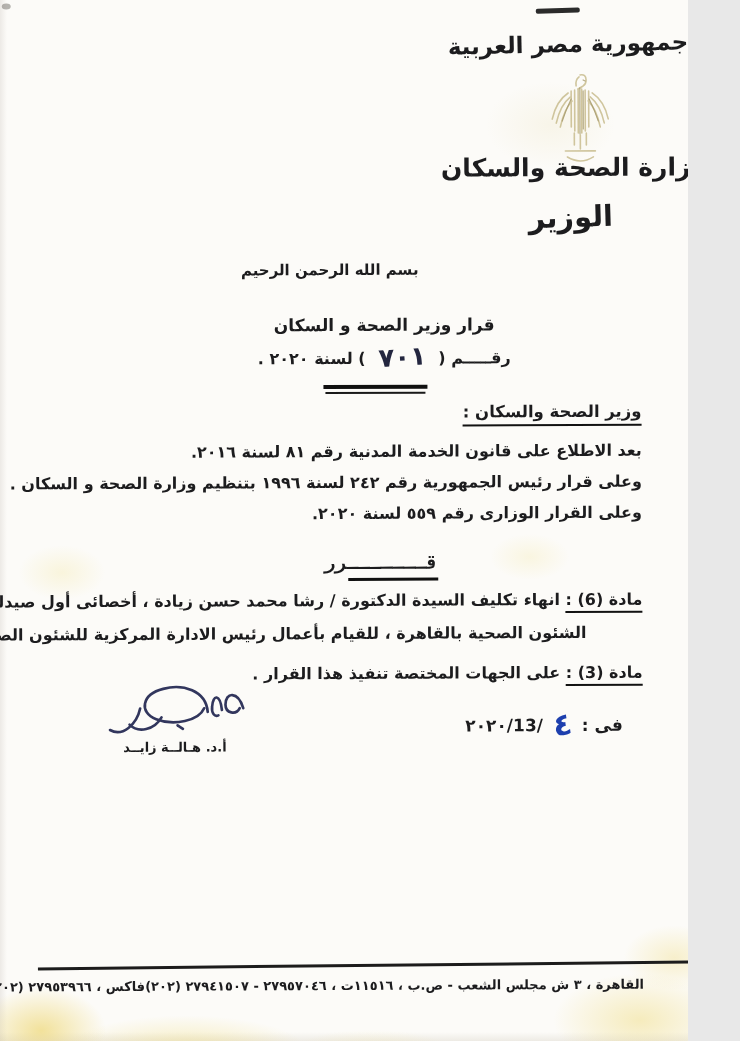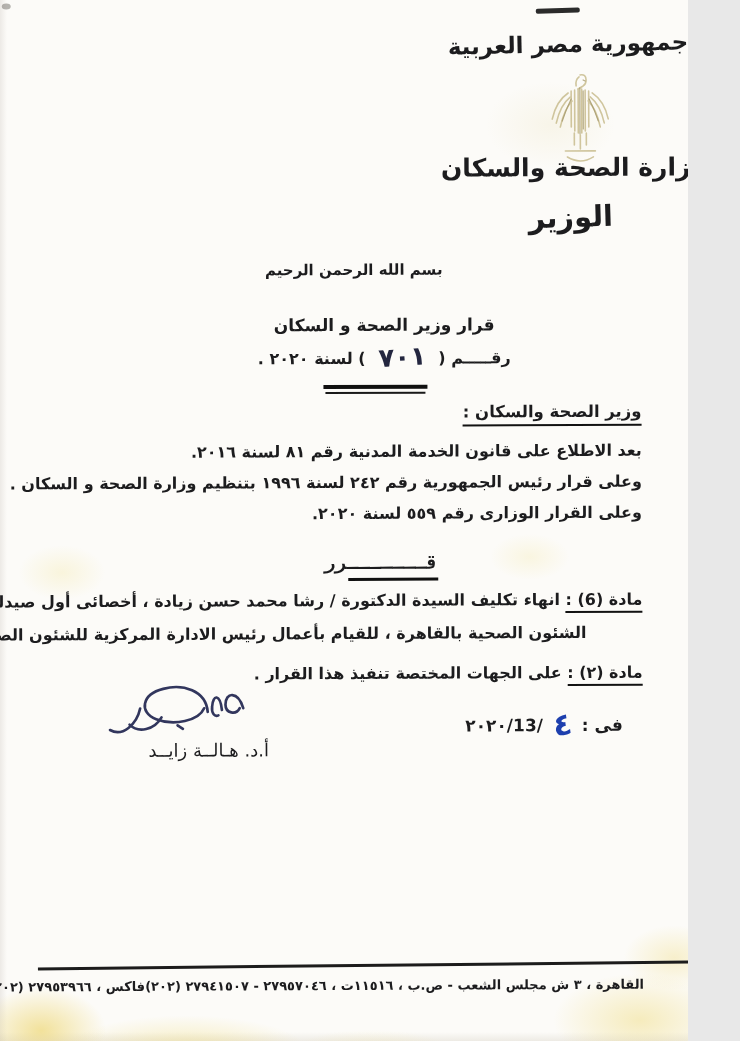--- a/index.html
+++ b/index.html
@@ -25,21 +25,21 @@
   .rtl{direction:rtl;unicode-bidi:plaintext;}
   
   .top-dash{left:538px;top:9px;width:44px;height:5px;background:#2b2b2b;border-radius:2px;transform:rotate(-1.5deg);}
   .speck{left:4px;top:2px;width:9px;height:6px;background:rgba(95,90,84,.45);border-radius:50%;}
   .calli{text-align:center;font-weight:700;direction:rtl;}
   .republic{left:445px;top:32px;width:250px;font-size:23px;letter-spacing:1px;transform:rotate(-1deg);}
   .ministry{left:438px;top:154px;width:274px;font-size:25px;letter-spacing:1px;}
   .minister{left:462px;top:201px;width:220px;font-size:29px;letter-spacing:4px;transform:rotate(-1.5deg);}
   .eagle{left:540px;top:72px;width:84px;height:98px;}
   
-  .basmala{left:242px;top:261px;font-size:15px;font-weight:700;margin-left:24px;}
+  .basmala{left:242px;top:261px;font-size:15px;font-weight:700;}
   .title-block{left:250px;top:315px;width:270px;text-align:center;direction:rtl;}
   .decree-title{font-size:17px;font-weight:700;}
   .decree-number{margin-top:5px;font-size:16px;font-weight:700;}
   .hw-number{display:inline-block;font-size:26px;letter-spacing:5px;color:#23263f;transform:rotate(-3deg) translateY(2px);padding:0 7px;font-weight:700;}
   .dbl-rule{left:324px;top:385px;width:104px;}
   .dbl-rule .r1{height:4px;background:#101010;}
   .dbl-rule .r2{height:2px;background:#1a1a1a;margin-top:3px;width:96%;margin-left:2%;}
   
   .preamble{right:46px;left:40px;top:403px;text-align:right;direction:rtl;}
   .preamble-heading{display:inline-block;font-size:16.5px;font-weight:700;border-bottom:2px solid #121212;padding-bottom:3px;}
@@ -49,21 +49,21 @@
   .qarrar{left:348px;top:551px;width:90px;text-align:center;font-size:19px;font-weight:700;border-bottom:3px solid #101010;padding-bottom:3px;direction:rtl;font-family:Liberation Mono, monospace;}
   .article{right:46px;left:36px;text-align:right;direction:rtl;font-size:16px;font-weight:700;line-height:33px;}
   .art1{top:584px;}
   .art2{top:657px;}
   .art-cont{padding-right:56px;}
   .m-label{border-bottom:2px solid #121212;padding-bottom:2px;}
   
   .sig-block{left:80px;top:687px;width:188px;text-align:center;}
   .sig-title{font-size:15.5px;font-weight:700;direction:rtl;}
   .sig-svg{display:block;margin:-6px auto 0;width:172px;height:64px;}
-  .sig-name{font-size:18px;font-weight:400;margin-top:-6px;letter-spacing:1px;direction:rtl;text-align:right;}
+  .sig-name{font-size:13px;font-weight:700;margin-top:-6px;letter-spacing:1px;direction:rtl;}
   
   .date-row{top:710px;right:66px;display:flex;direction:rtl;align-items:center;gap:10px;font-size:17px;font-weight:700;}
   .hw-day{font-size:31px;color:#1d3fae;font-weight:700;transform:rotate(-8deg);line-height:1;}
   
   .footer-rule{left:36px;top:964px;width:670px;height:3px;background:#1c1c1c;transform:rotate(-0.35deg);}
   .footer-row{top:978px;left:46px;right:46px;display:flex;direction:rtl;justify-content:space-between;font-size:13px;font-weight:700;}
 </style>
 </head>
 <body>
 
@@ -129,21 +129,21 @@
     </div>
 
     <div class="abs qarrar nw">قـــــــرر</div>
 
     <div class="abs article art1">
       <div class="nw"><span class="m-label">مادة (6) :</span> <span>انهاء تكليف السيدة الدكتورة / رشا محمد حسن زيادة ، أخصائى أول صيدلة بمديرية</span></div>
       <div class="art-cont nw">الشئون الصحية بالقاهرة ، للقيام بأعمال رئيس الادارة المركزية للشئون الصيدلية.</div>
     </div>
 
     <div class="abs article art2">
-      <div class="nw"><span class="m-label">مادة (٢) :</span> <span>على الجهات المختصة تنفيذ هذا القرار .</span></div>
+      <div class="nw"><span class="m-label">مادة (3) :</span> <span>على الجهات المختصة تنفيذ هذا القرار .</span></div>
     </div>
 
     <div class="abs sig-block">
       <svg class="sig-svg" viewBox="0 0 170 72">
         <g fill="none" stroke="#272c55" stroke-width="3" stroke-linecap="round" opacity="0.95">
           <path d="M162 30 C156 10 142 12 142 26 C142 36 154 38 158 30"></path>
           <path d="M138 32 C136 14 128 14 127 28 C126 36 130 40 134 38"></path>
           <path d="M122 34 C120 10 94 2 72 8 C48 14 44 34 64 42 C84 50 112 44 118 30"></path>
           <path d="M70 40 C62 54 44 58 34 48"></path>
           <path d="M46 30 C42 48 26 62 12 54"></path>

